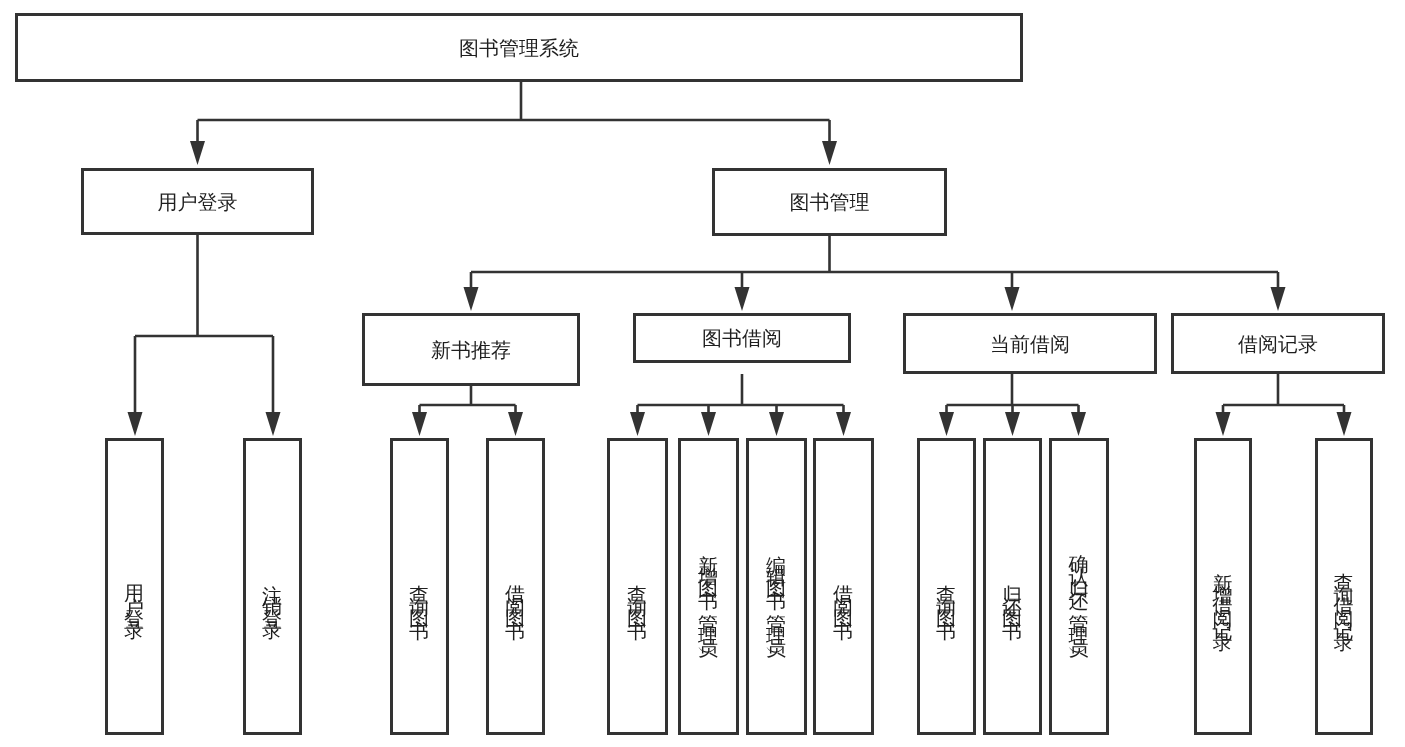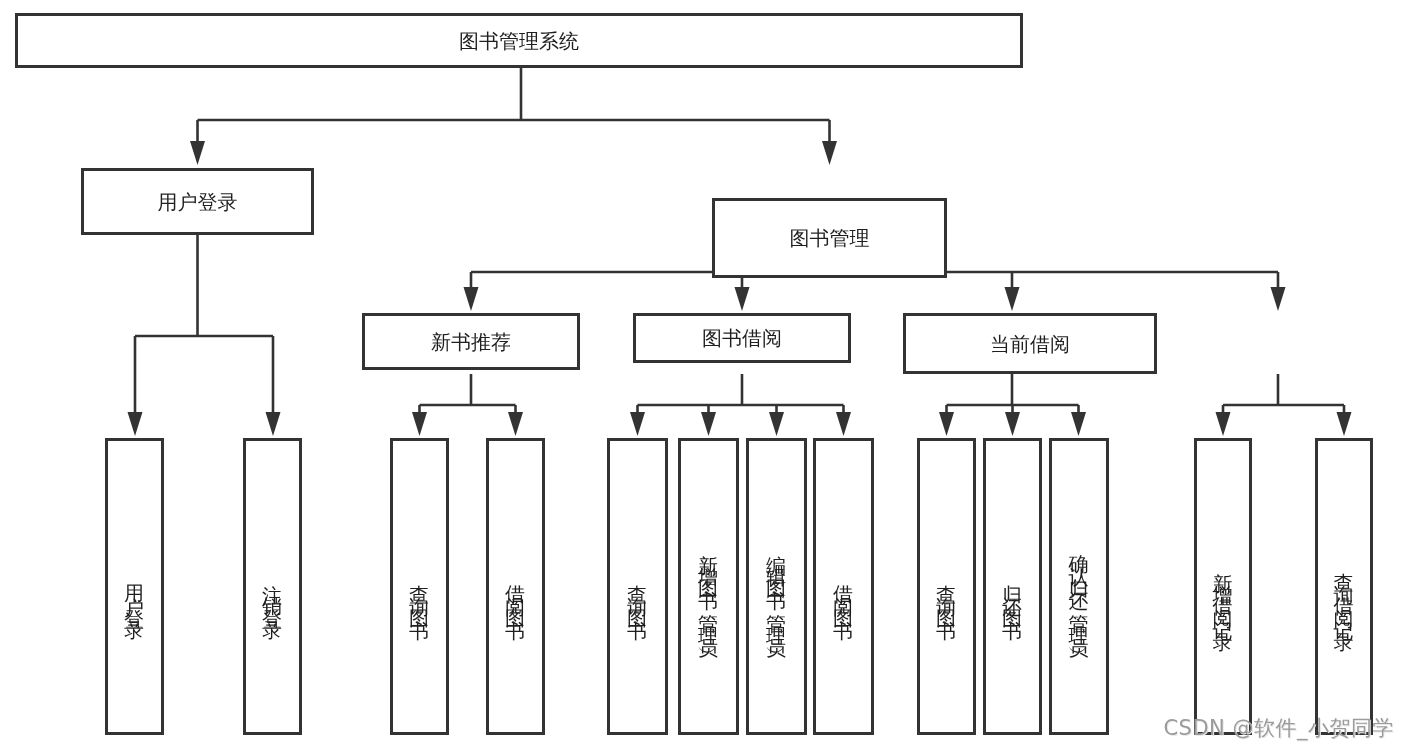--- a/index.html
+++ b/index.html
@@ -92,28 +92,29 @@
     <use href="#ah" x="708.5" y="436"></use>
     <use href="#ah" x="776.5" y="436"></use>
     <use href="#ah" x="843.5" y="436"></use>
     <use href="#ah" x="946.5" y="436"></use>
     <use href="#ah" x="1012.5" y="436"></use>
     <use href="#ah" x="1078.5" y="436"></use>
     <use href="#ah" x="1223" y="436"></use>
     <use href="#ah" x="1344" y="436"></use>
   </svg>
 
-  <div class="node" style="left:15px;top:13px;width:1008px;height:55px;">图书管理系统</div>
+  <div class="node" style="left:15px;top:13px;width:1008px;height:69px;">图书管理系统</div>
 
   <div class="node" style="left:81px;top:168px;width:233px;height:67px;">用户登录</div>
-  <div class="node" style="left:712px;top:168px;width:235px;height:80px;margin-top:30px;">图书管理</div>
+  <div class="node" style="left:712px;top:168px;width:235px;height:68px;">图书管理</div>
 
-  <div class="node" style="left:362px;top:313px;width:218px;height:57px;">新书推荐</div>
+  <div class="node" style="left:362px;top:313px;width:218px;height:73px;">新书推荐</div>
   <div class="node" style="left:633px;top:313px;width:218px;height:50px;">图书借阅</div>
   <div class="node" style="left:903px;top:313px;width:254px;height:61px;">当前借阅</div>
+  <div class="node" style="left:1171px;top:313px;width:214px;height:61px;">借阅记录</div>
 
   <div class="node leaf" style="left:105px;top:438px;width:59px;height:297px;">
     <span class="vtext">用户登录</span>
   </div>
   <div class="node leaf" style="left:243px;top:438px;width:59px;height:297px;">
     <span class="vtext">注销登录</span>
   </div>
 
   <div class="node leaf" style="left:390px;top:438px;width:59px;height:297px;">
     <span class="vtext">查询图书</span>
@@ -145,15 +146,14 @@
     <span class="vtext">确认归还（管理员）</span>
   </div>
 
   <div class="node leaf" style="left:1194px;top:438px;width:58px;height:297px;">
     <span class="vtext">新增借阅记录</span>
   </div>
   <div class="node leaf" style="left:1315px;top:438px;width:58px;height:297px;">
     <span class="vtext">查询借阅记录</span>
   </div>
 
-  <div class="watermark">CSDN @软件_小贺同学</div>
 
 </div>
 
 </body></html>

